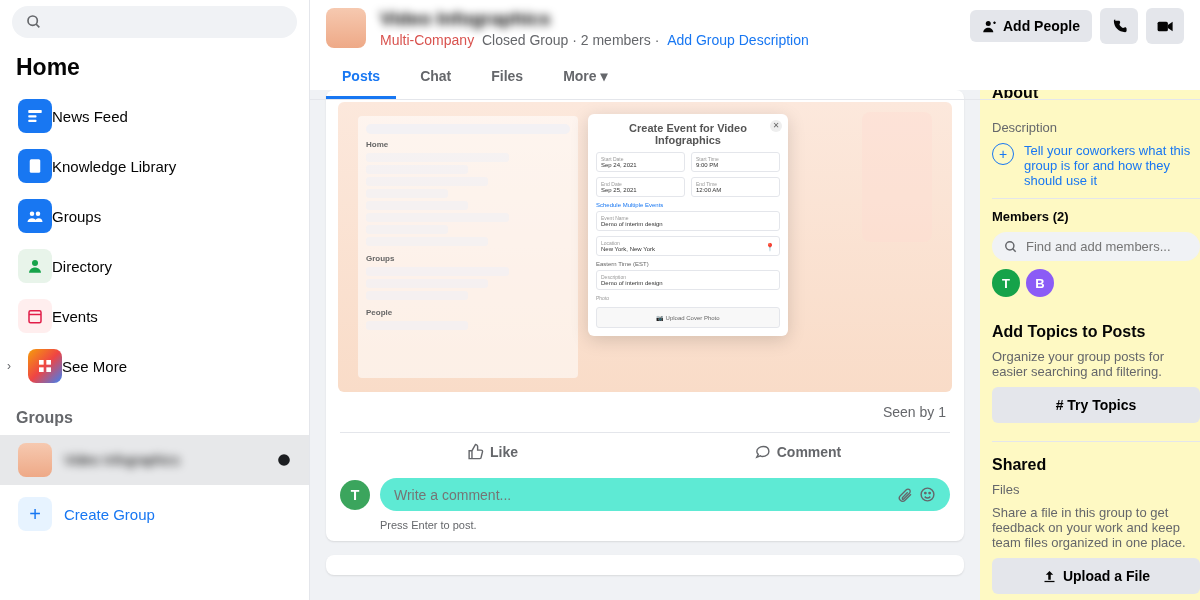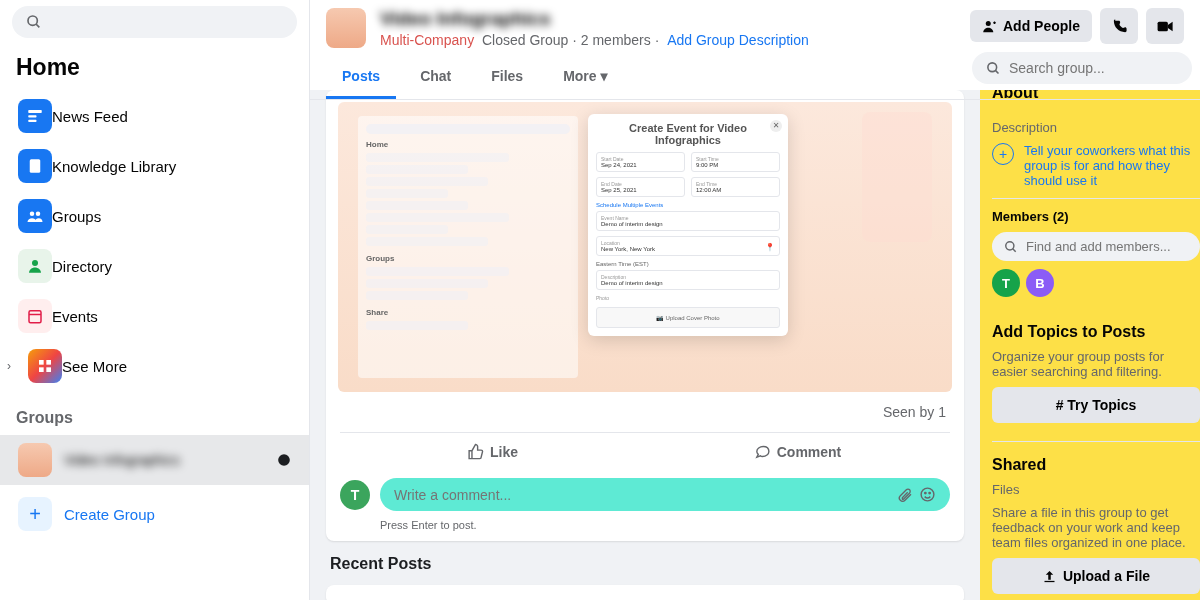--- a/index.html
+++ b/index.html
@@ -57,21 +57,21 @@
 .seen{text-align:right;color:#65676b;font-size:14px;padding:12px 18px}
 .actions{display:flex;border-top:1px solid #e4e6eb;margin:0 14px}
 .action{flex:1;text-align:center;padding:10px;color:#65676b;font-size:14px;font-weight:600;cursor:pointer;display:flex;align-items:center;justify-content:center;gap:6px}
 .comment-row{display:flex;align-items:center;gap:10px;padding:8px 14px}
 .avatar-sm{width:30px;height:30px;border-radius:50%;background:#3ba55d;color:#fff;display:flex;align-items:center;justify-content:center;font-size:14px;font-weight:600}
 .comment-input{flex:1;background:#5eead4;border-radius:18px;padding:8px 14px;display:flex;align-items:center}
 .comment-input input{border:none;background:transparent;outline:none;font-size:14px;flex:1;color:#65676b}
 .ci-icon{color:#65676b;margin-left:6px;cursor:pointer}
 .enter-hint{font-size:11px;color:#65676b;padding:0 14px 10px 54px}
 .recent-title{font-size:16px;font-weight:600;color:#1c1e21;margin:12px 4px}
-.rightbar{position:absolute;left:980px;top:90px;right:0;height:510px;background:#fde047;overflow-y:auto;padding:0 0 0 12px}
+.rightbar{position:absolute;left:980px;top:90px;right:0;height:510px;background:#fef9c3;overflow-y:auto;padding:0 0 0 12px}
 .rb-heading{font-size:16px;font-weight:700;color:#050505;margin:4px 0 8px}
 .rb-sub{font-size:13px;color:#65676b;margin-bottom:8px}
 .rb-section{border-bottom:1px solid #e4e6eb;padding:10px 0}
 .desc-link{display:flex;gap:10px;align-items:flex-start;color:#1877f2;font-size:13px;font-weight:500;cursor:pointer;margin-top:6px}
 .plus-circle{width:22px;height:22px;border-radius:50%;border:1.5px solid #1877f2;display:flex;align-items:center;justify-content:center;font-size:14px;flex-shrink:0}
 .member-search{background:#f0f2f5;border-radius:20px;padding:7px 12px;display:flex;align-items:center;gap:8px;margin:8px 0}
 .member-search input{border:none;background:transparent;outline:none;font-size:13px;flex:1;color:#65676b}
 .member-avatars{display:flex;gap:6px;margin:8px 0}
 .m-av{width:28px;height:28px;border-radius:50%;color:#fff;display:flex;align-items:center;justify-content:center;font-size:13px;font-weight:600}
 .m-av.t{background:#16a34a}.m-av.b{background:#8b5cf6}
@@ -204,27 +204,20 @@
             <path d="M15 10l6-4v12l-6-4z"></path>
           </svg>
       </button>
     </div>
   </div>
   <div class="tabs">
     <div class="tab active">Posts</div>
     <div class="tab">Chat</div>
     <div class="tab">Files</div>
     <div class="tab"><span>More</span> <span>▾</span></div>
-  </div>
-  <div class="search-group">
-    <svg width="15" height="15" viewBox="0 0 24 24" fill="none" stroke="#65676b" stroke-width="2.5">
-        <circle cx="10" cy="10" r="7"></circle>
-        <line x1="20" y1="20" x2="15" y2="15"></line>
-      </svg>
-    <input placeholder="Search group..." style="">
   </div>
 </div>
 
 <div class="main">
   <div class="post-card">
     <div style="height:12px"></div>
     <div class="post-img">
       <div class="mini-ui">
         <div class="mini-search"></div>
         <div class="mini-title">Home</div>
@@ -233,21 +226,21 @@
           <div class="mini-row w60"></div>
         <div class="mini-row w40"></div>
           <div class="mini-row w50"></div>
           <div class="mini-row"></div>
         <div class="mini-row w40"></div>
           <div class="mini-row w60"></div>
         <div class="mini-title" style="margin-top:8px">Groups</div>
         <div class="mini-row"></div>
           <div class="mini-row w60"></div>
           <div class="mini-row w50"></div>
-        <div class="mini-title" style="margin-top:8px">Share</div>
+        <div class="mini-title" style="margin-top:8px">People</div>
         <div class="mini-row w50"></div>
       </div>
       <div class="phone"></div>
       <div class="modal">
         <div class="modal-close">✕</div>
         <div class="modal-title">Create Event for Video Infographics</div>
         <div class="m-row">
           <div class="m-field">
               <div class="m-label">Start Date</div>
               <div class="m-val">Sep 24, 2021</div>
@@ -315,21 +308,20 @@
               <circle cx="12" cy="12" r="9"></circle>
               <circle cx="9" cy="10" r="1" fill="#65676b"></circle>
               <circle cx="15" cy="10" r="1" fill="#65676b"></circle>
               <path d="M8 15c1 1 2 2 4 2s3-1 4-2"></path>
             </svg>
           </span>
       </div>
     </div>
     <div class="enter-hint">Press Enter to post.</div>
   </div>
-  <div class="recent-title">Recent Posts</div>
   <div class="post-card" style="height:20px"></div>
 </div>
 
 <div class="rightbar">
   <div class="rb-heading" style="margin-top:-6px">About</div>
   <div class="rb-section">
     <div class="rb-sub">Description</div>
     <div class="desc-link">
       <div class="plus-circle">+</div>
       <span>Tell your coworkers what this group is for and how they should use it</span>

